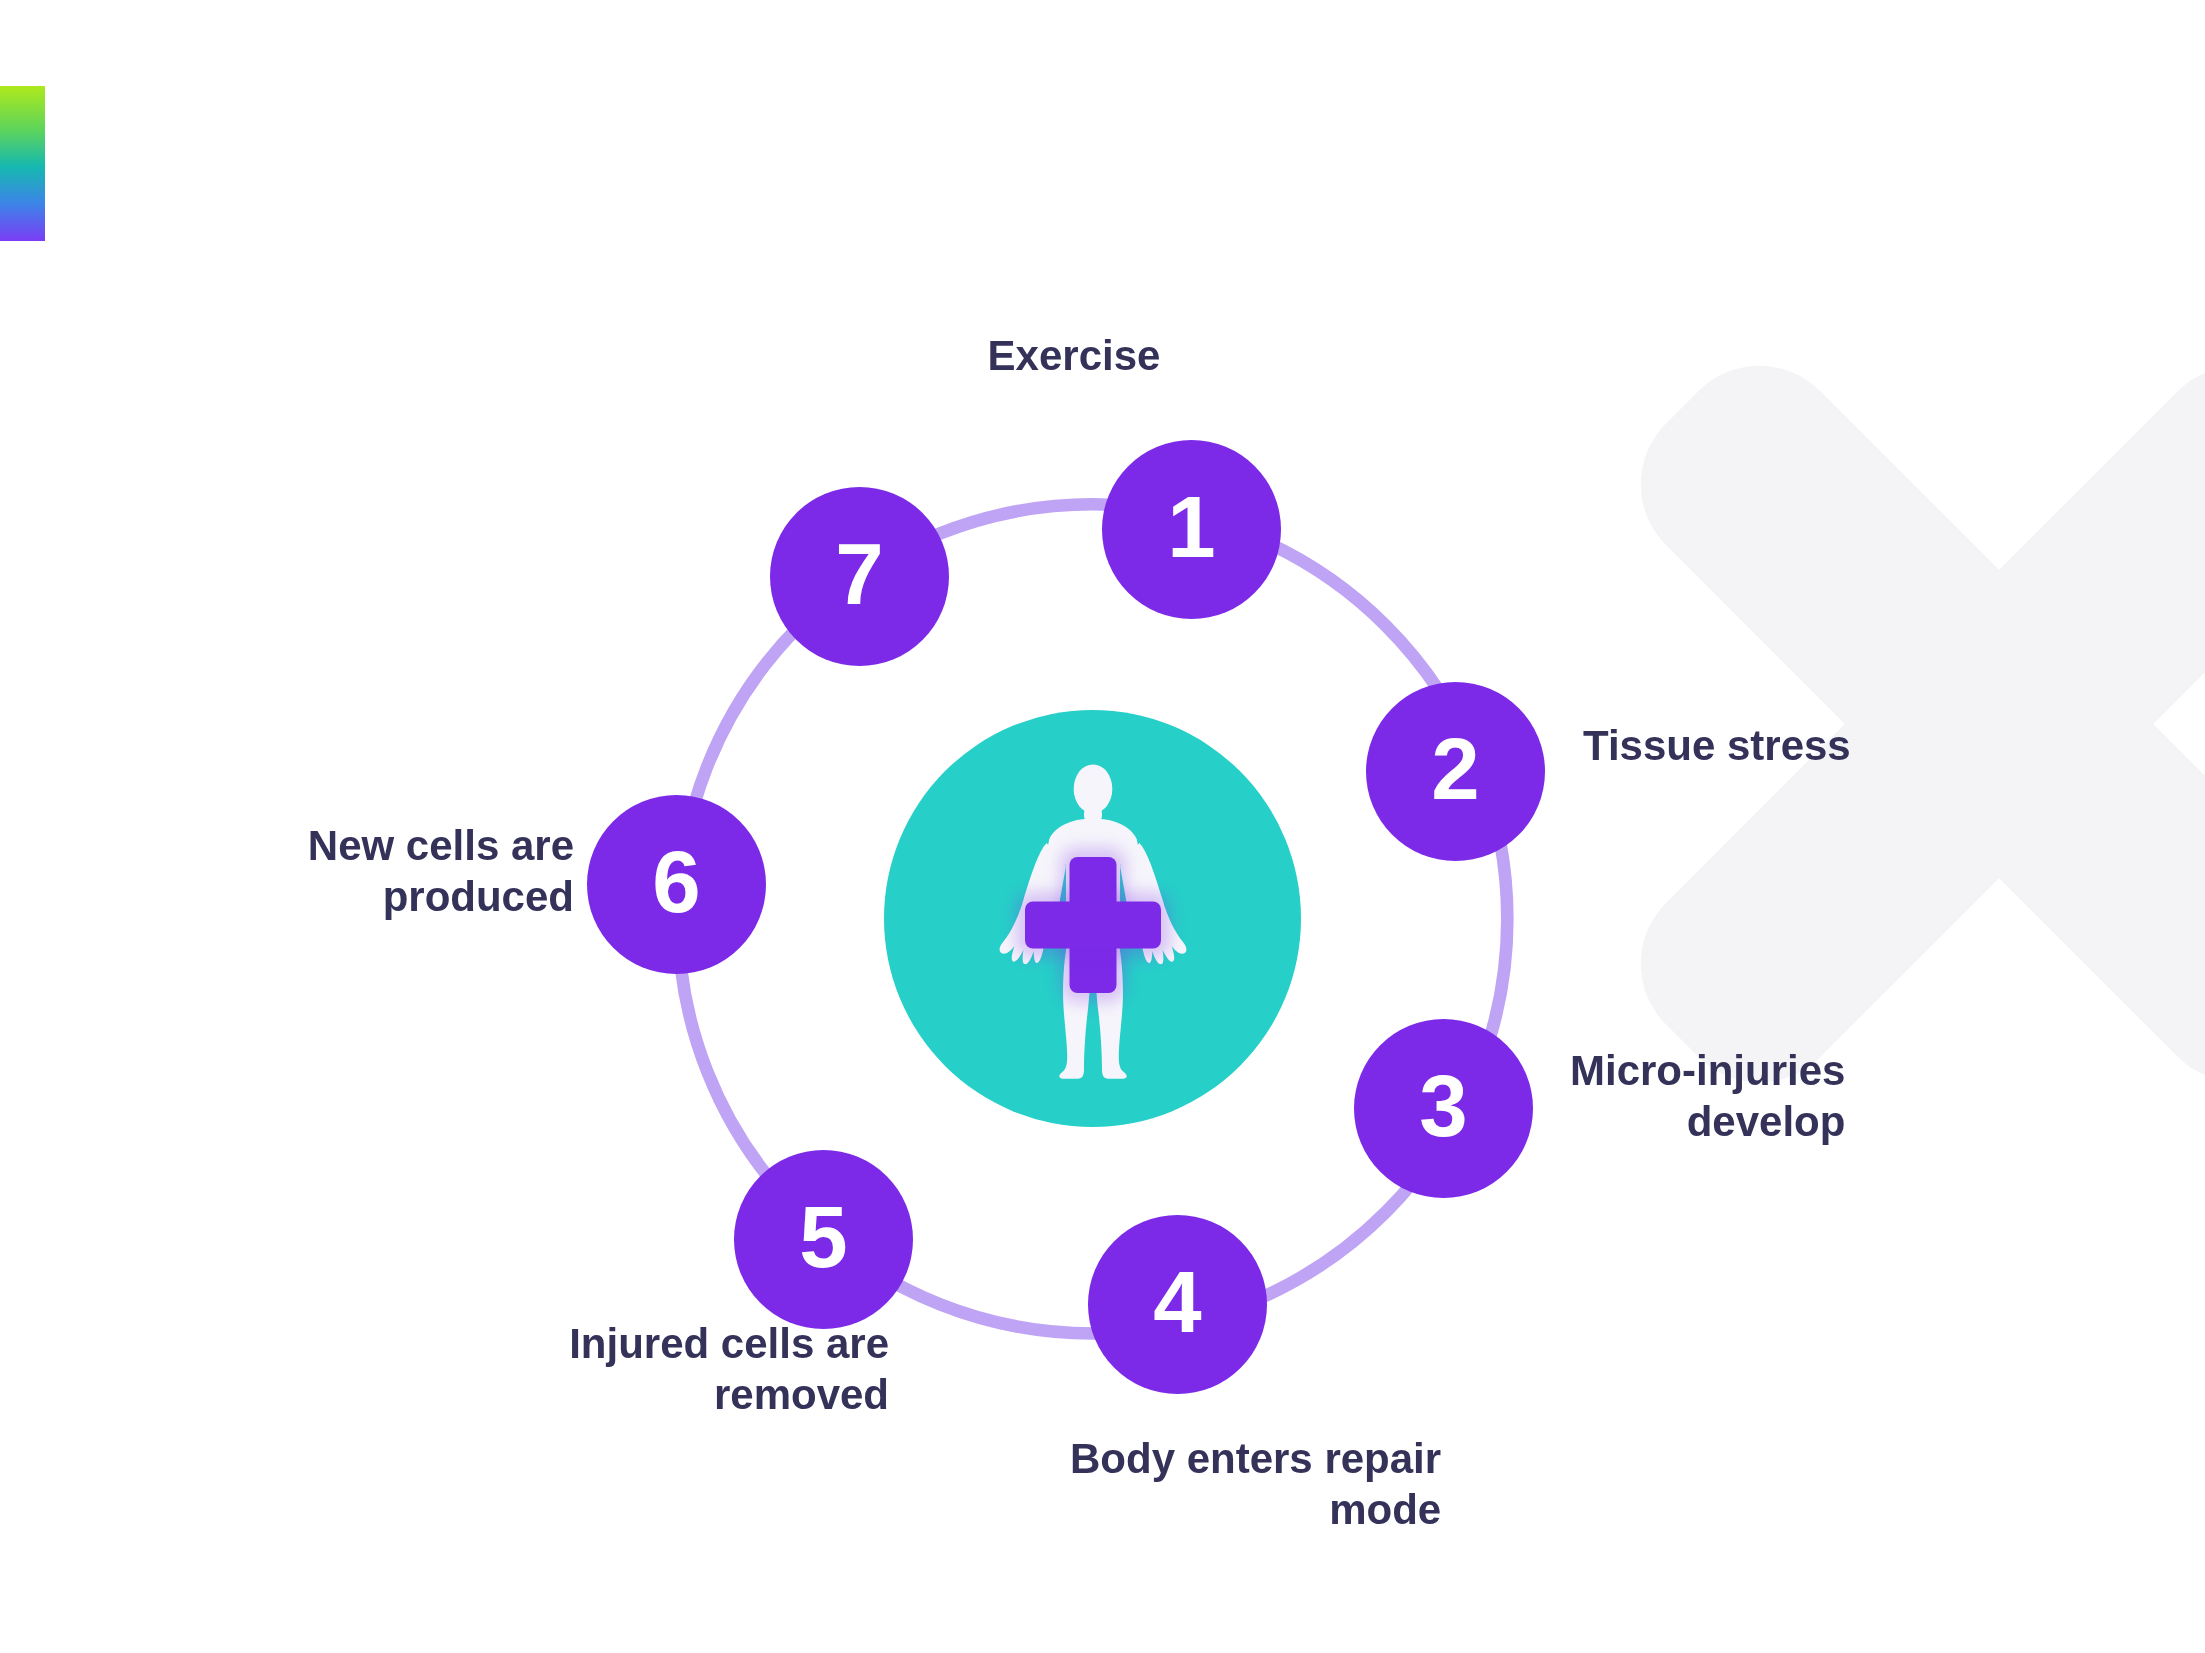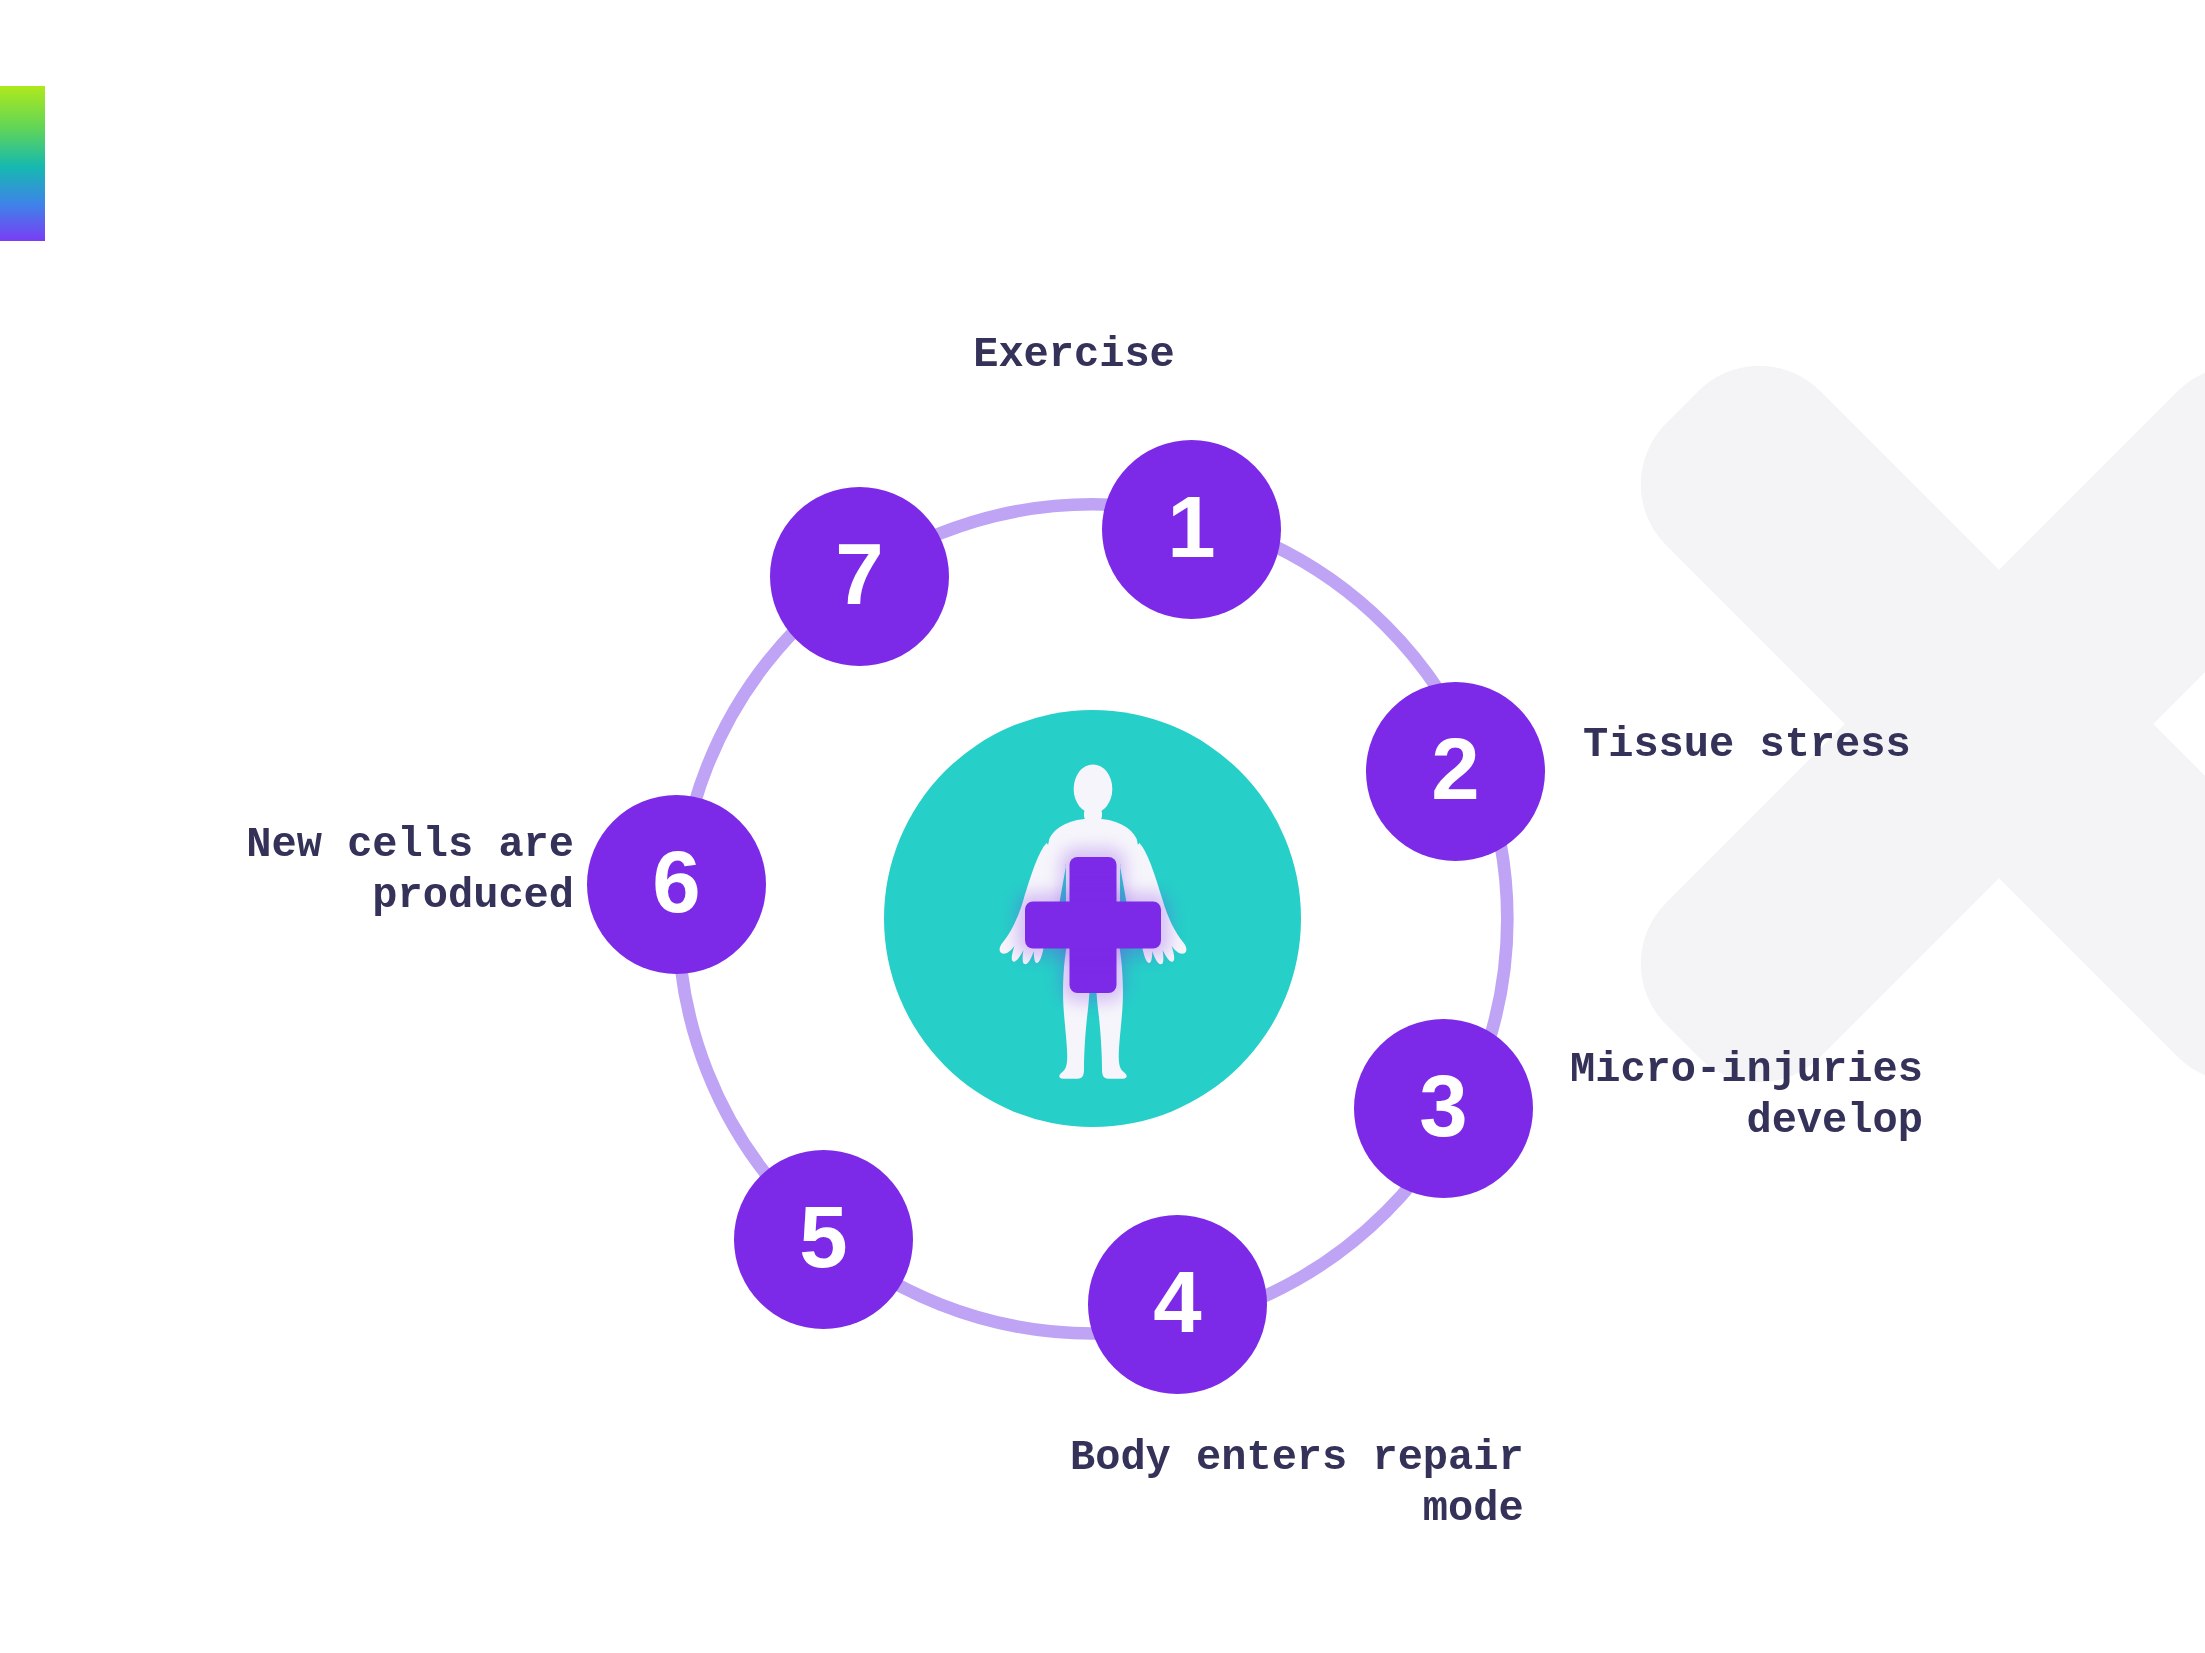--- a/index.html
+++ b/index.html
@@ -99,21 +99,20 @@
   .node span{transform:translateY(-3.4px);}
 
   
   .label{
     position:absolute;
     color:#343259;
     font-size:42px;
     font-weight:bold;
     line-height:1.22;
     white-space:pre-line;
-    font-family:Liberation Mono, monospace;
   }
   .label.right-align{text-align:right;}
   .label.left-align{text-align:right;}
   .label.center-align{text-align:center;}
 </style>
 </head>
 <body>
 
 <div id="stage">
 
@@ -176,20 +175,22 @@
 
     <div class="node" style="left:1088px;top:1215px;">
       <span>4</span>
     </div>
     <div class="label left-align" style="left:1070px;top:1433px;">Body enters repair
 mode</div>
 
     <div class="node" style="left:734px;top:1150px;">
       <span>5</span>
     </div>
+    <div class="label right-align" style="left:889px;top:1318px;transform:translateX(-100%);">Injured cells are
+removed</div>
 
     <div class="node" style="left:587px;top:795px;">
       <span>6</span>
     </div>
     <div class="label right-align" style="left:574px;top:820px;transform:translateX(-100%);">New cells are
 produced</div>
 
     <div class="node" style="left:770px;top:487px;">
       <span>7</span>
     </div>

